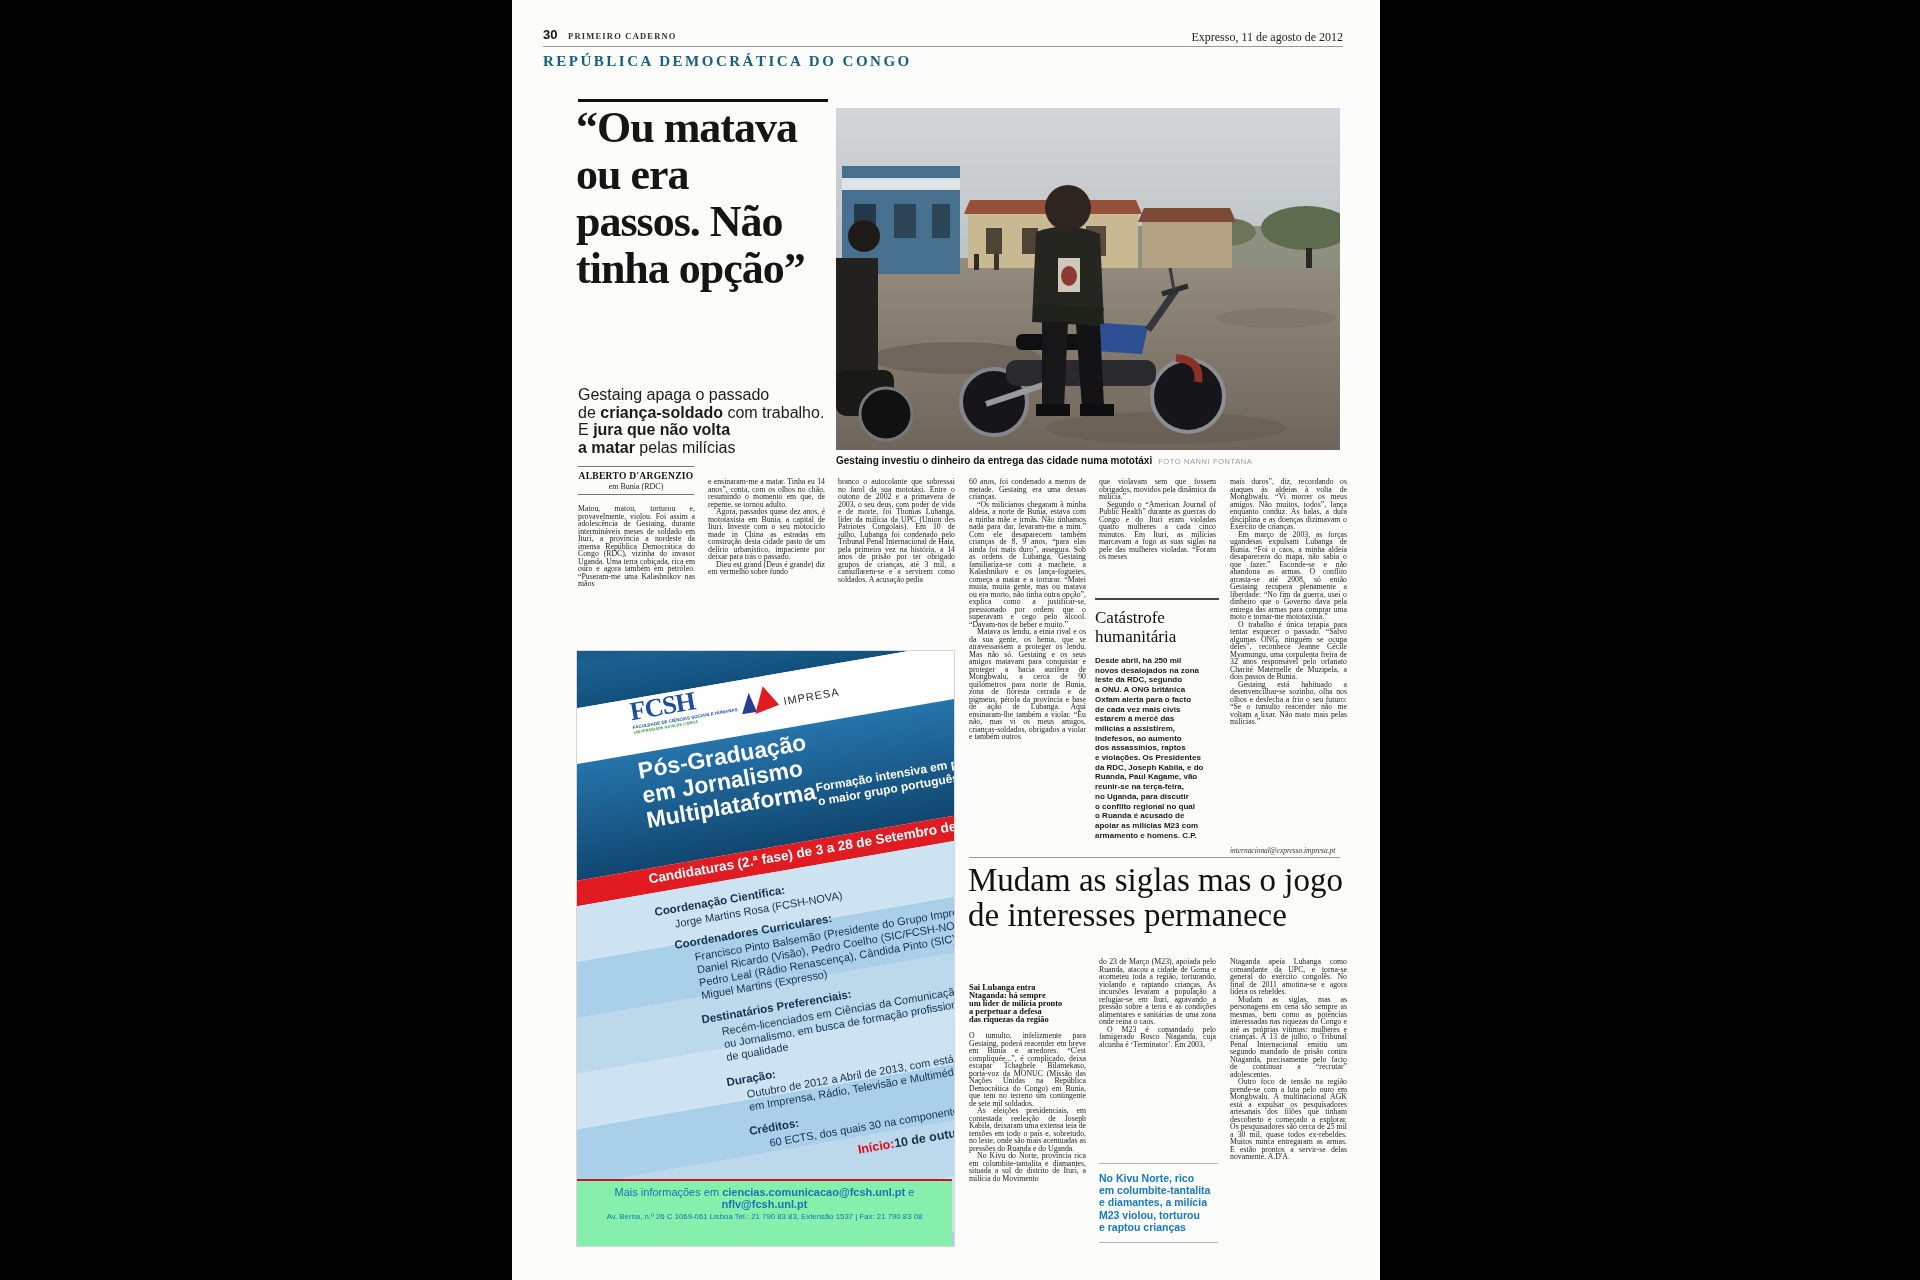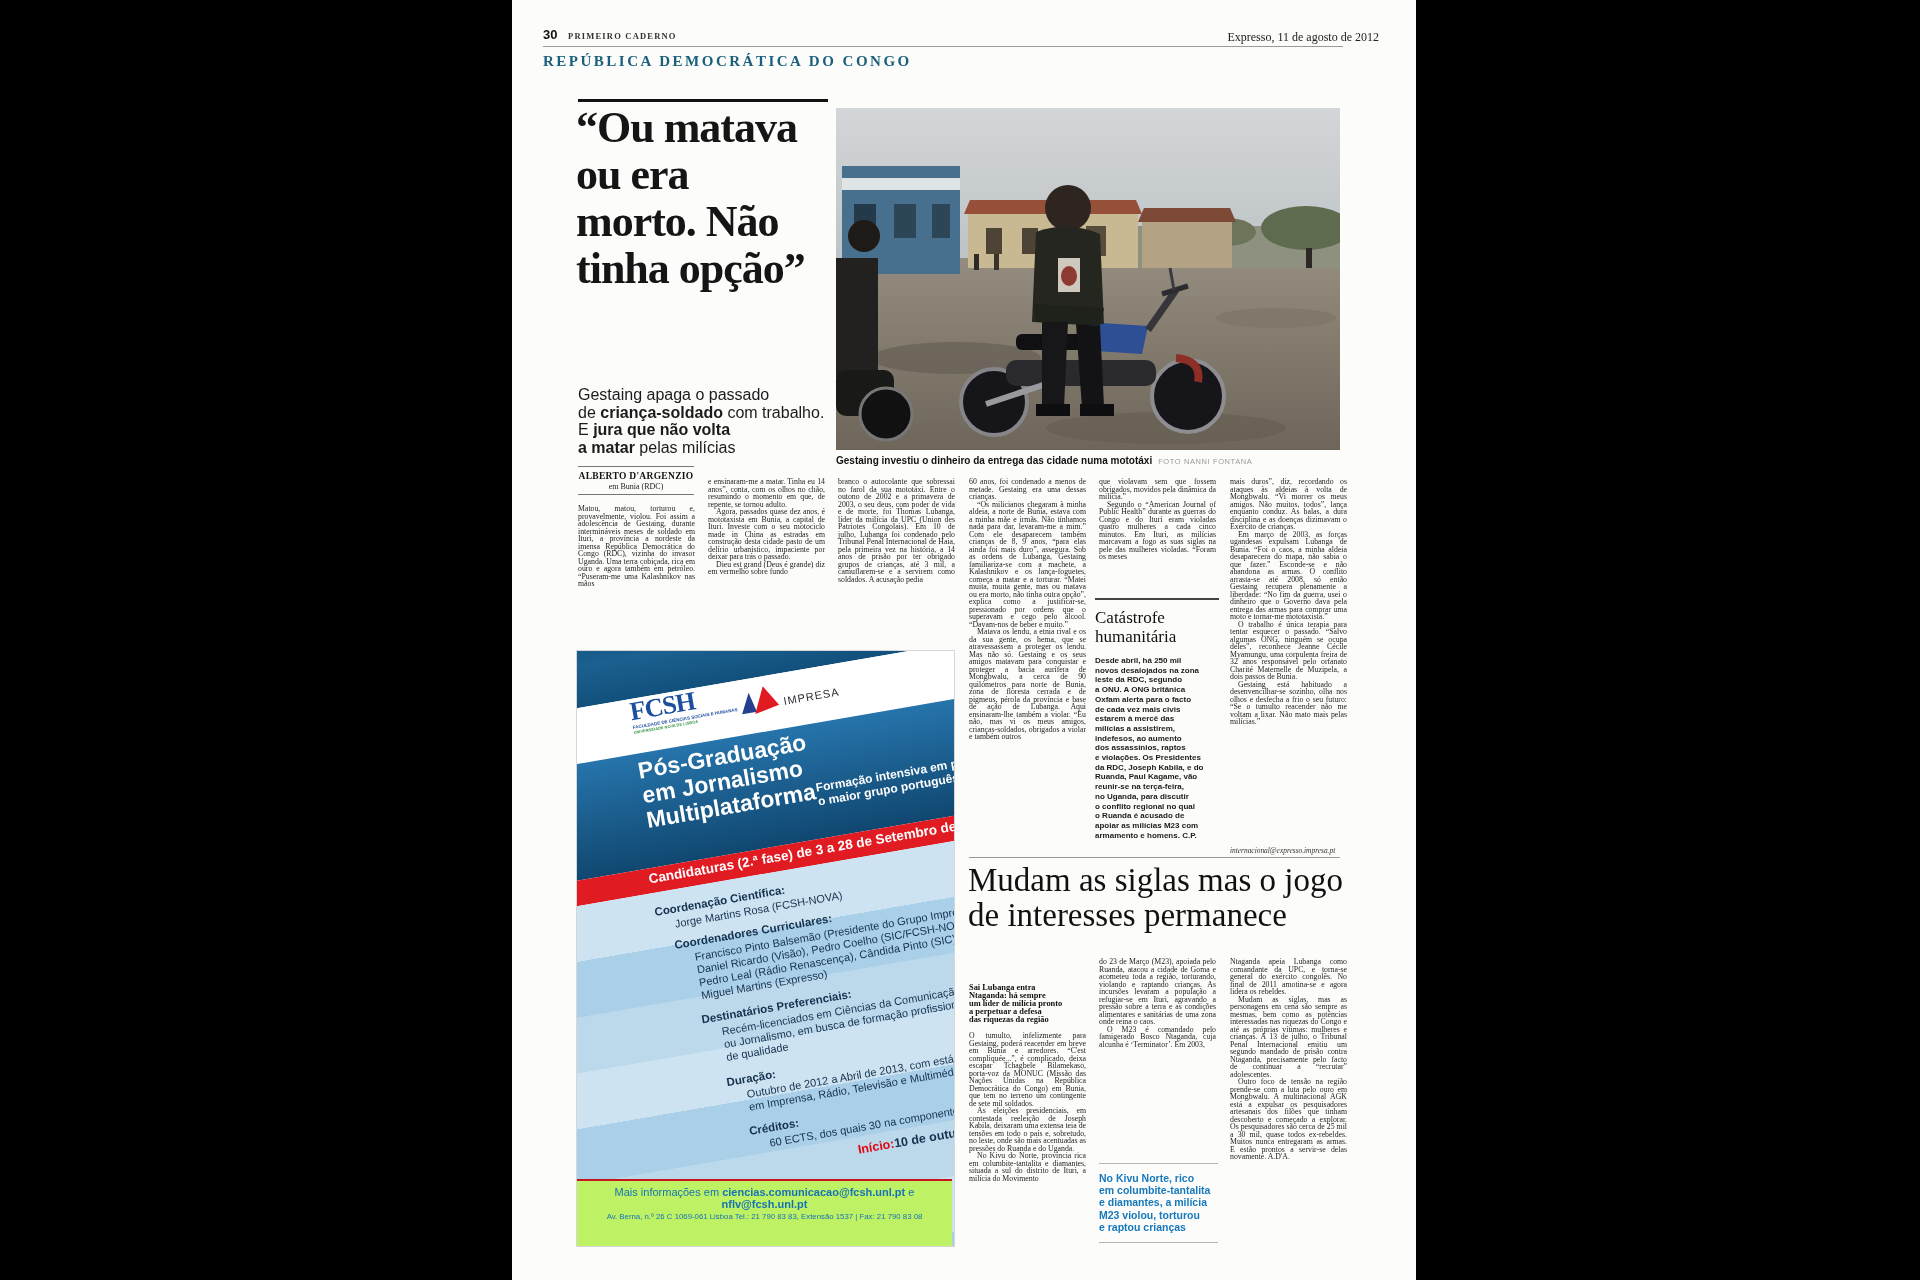--- a/index.html
+++ b/index.html
@@ -1,18 +1,18 @@
 <!DOCTYPE html>
 <html><head>
 <meta charset="utf-8">
 <style>
   html,body{margin:0;padding:0;background:#000;}
   body{width:1920px;height:1280px;position:relative;overflow:hidden;
        font-family:"Liberation Sans",sans-serif;-webkit-font-smoothing:antialiased;}
-  #page{position:absolute;left:512px;top:0;width:868px;height:1280px;background:#fcfcfa;color:#1c1c1c;padding-left:36px;}
+  #page{position:absolute;left:512px;top:0;width:868px;height:1280px;background:#fcfcfa;color:#1c1c1c;}
   .abs{position:absolute;}
 
   
   .pg-num{left:31px;top:27px;font:bold 13px "Liberation Sans",sans-serif;color:#111;}
   .pg-section{left:56px;top:31px;font:bold 8.5px "Liberation Serif",serif;letter-spacing:1.2px;color:#333;}
   .pg-edition{right:37px;top:30px;font:12px "Liberation Serif",serif;color:#222;}
   .hdr-rule{left:31px;top:46px;width:800px;height:1px;background:#9a9a9a;}
   .kicker{left:31px;top:53px;font:bold 15px "Liberation Serif",serif;letter-spacing:2.5px;color:#1a607c;}
 
   
@@ -64,42 +64,42 @@
   .ad-label{position:absolute;font:bold 11.5px "Liberation Sans",sans-serif;color:#16314e;}
   .ad-text{position:absolute;font:11px/13px "Liberation Sans",sans-serif;color:#16314e;white-space:pre-line;}
   .ad-inicio{position:absolute;font:bold 12.5px "Liberation Sans",sans-serif;color:#16314e;}
   .ad-inicio .red{color:#e30613;}
   .fcsh{position:absolute;left:150px;top:138px;width:120px;}
   .fcsh .big{font:bold 26px/22px "Liberation Serif",serif;color:#1d4f9e;letter-spacing:-1px;}
   .fcsh .l1{font:bold 4.5px "Liberation Sans",sans-serif;color:#1d4f9e;margin-top:2px;}
   .fcsh .l2{font:bold 4px "Liberation Sans",sans-serif;color:#3a9648;}
   .impresa{position:absolute;left:258px;top:146px;}
   .impresa .txt{font:11px "Liberation Sans",sans-serif;color:#2b2b33;letter-spacing:1px;vertical-align:6px;margin-left:3px;}
-  .ad-bottom{position:absolute;left:0;top:528px;width:375px;height:66px;background:#bef264;border-top:2px solid #c7161d;
+  .ad-bottom{position:absolute;left:0;top:528px;width:375px;height:66px;background:#86efac;border-top:2px solid #c7161d;
              text-align:center;color:#1773b5;padding-top:5px;}
   .ad-contact{font:11px "Liberation Sans",sans-serif;}
   .ad-contact .bold{font-weight:bold;}
   .ad-addr{font:7.8px "Liberation Sans",sans-serif;margin-top:2px;}
   .ad-url{font:bold 12px/14px "Liberation Sans",sans-serif;margin-top:3px;white-space:pre-line;}
 </style>
 </head>
 <body>
 
 <div id="page">
 
   <div class="abs pg-num">30</div>
   <div class="abs pg-section">PRIMEIRO CADERNO</div>
   <div class="abs pg-edition">Expresso, 11 de agosto de 2012</div>
   <div class="abs hdr-rule"></div>
   <div class="abs kicker">REPÚBLICA DEMOCRÁTICA DO CONGO</div>
 
   <div class="abs headline-rule"></div>
   <h1 class="abs headline" style="margin:0;">“Ou matava
 ou era
-morto. Não
+passos. Não
 tinha opção”</h1>
 
   <div class="abs photo">
     <svg width="504" height="342" viewBox="0 0 504 342">
       <defs>
         <linearGradient id="sky" x1="0" y1="0" x2="0" y2="1">
           <stop offset="0" stop-color="#d3d6d8"></stop>
             <stop offset="1" stop-color="#bcc2c5"></stop>
         </linearGradient>
         <linearGradient id="road" x1="0" y1="0" x2="0" y2="1">

